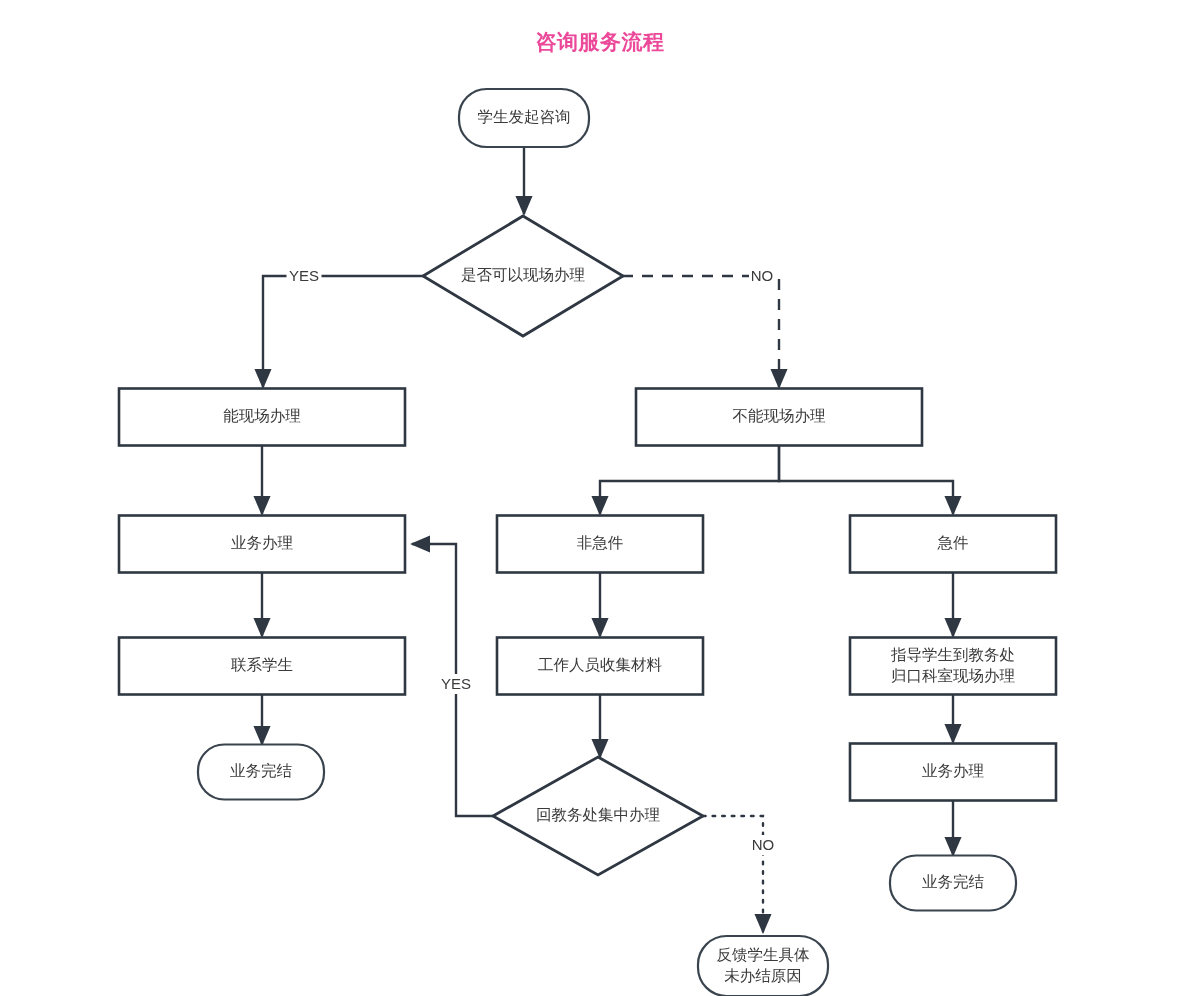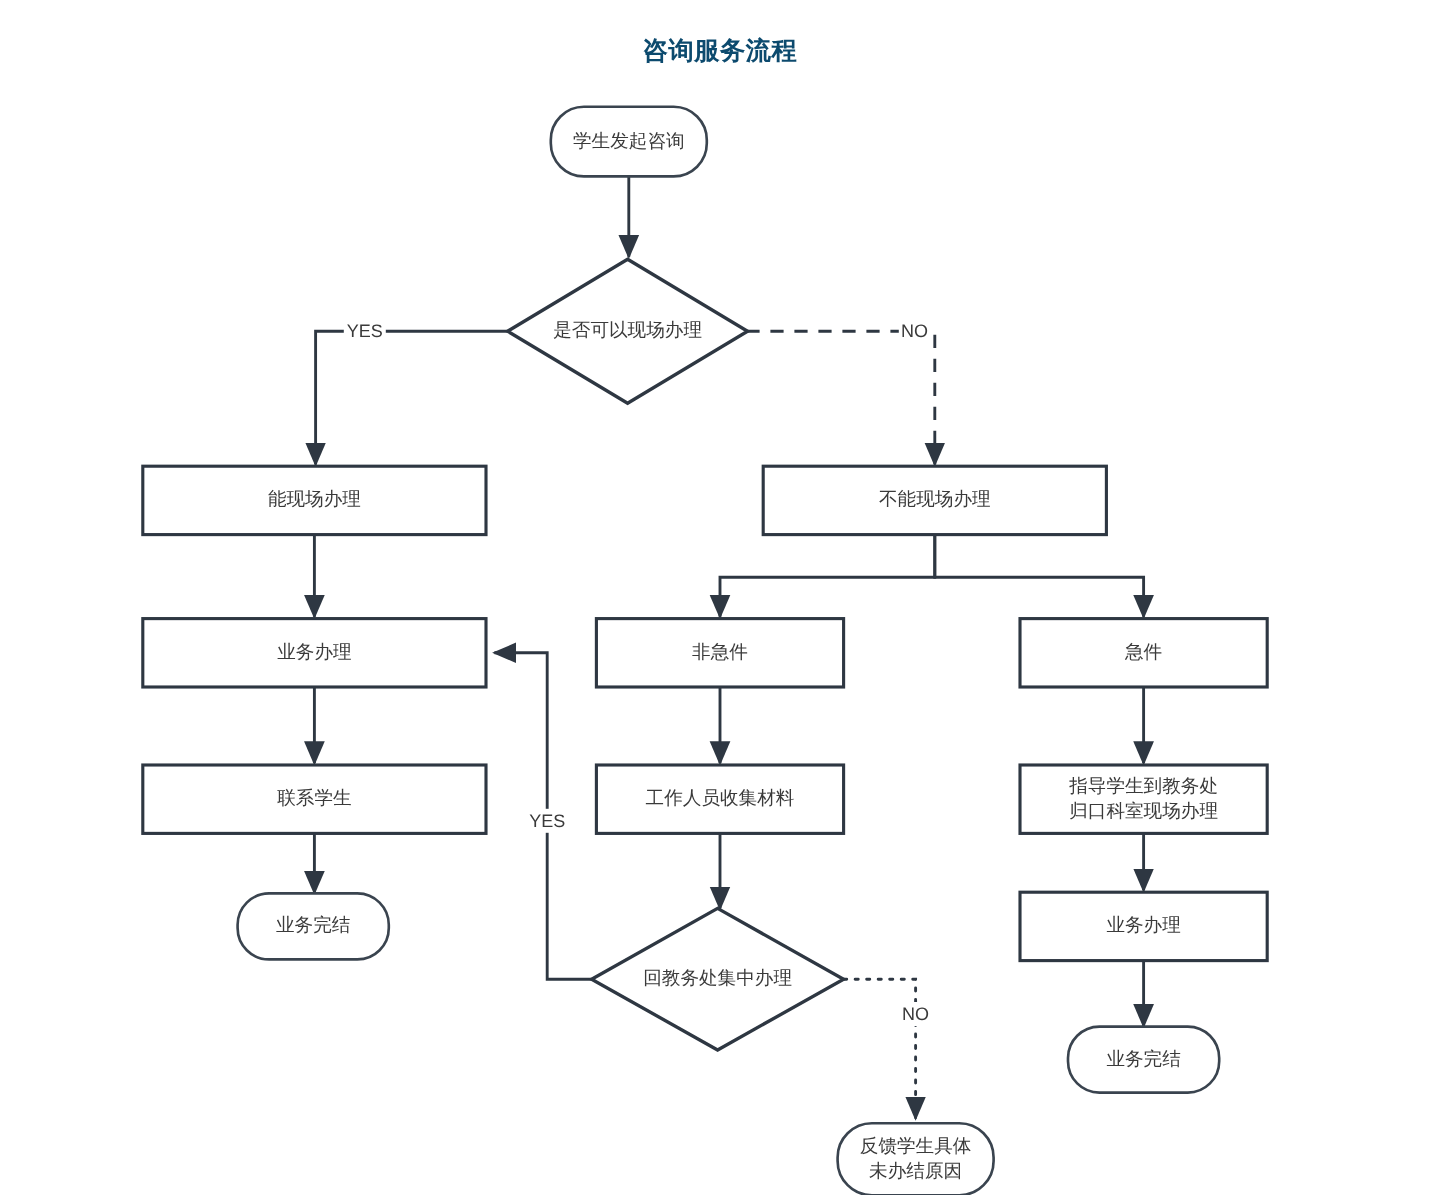--- a/index.html
+++ b/index.html
@@ -19,21 +19,21 @@
     height: 996px;
   }
   .chart-title {
     position: absolute;
     top: 28px;
     left: 0;
     width: 1200px;
     text-align: center;
     font-size: 21px;
     font-weight: bold;
-    color: #0c4a6e;
+    color: #ec4899;
     letter-spacing: 0.5px;
   }
   svg.diagram {
     position: absolute;
     top: 0;
     left: 0;
     width: 1200px;
     height: 996px;
   }
   .node-shape {

